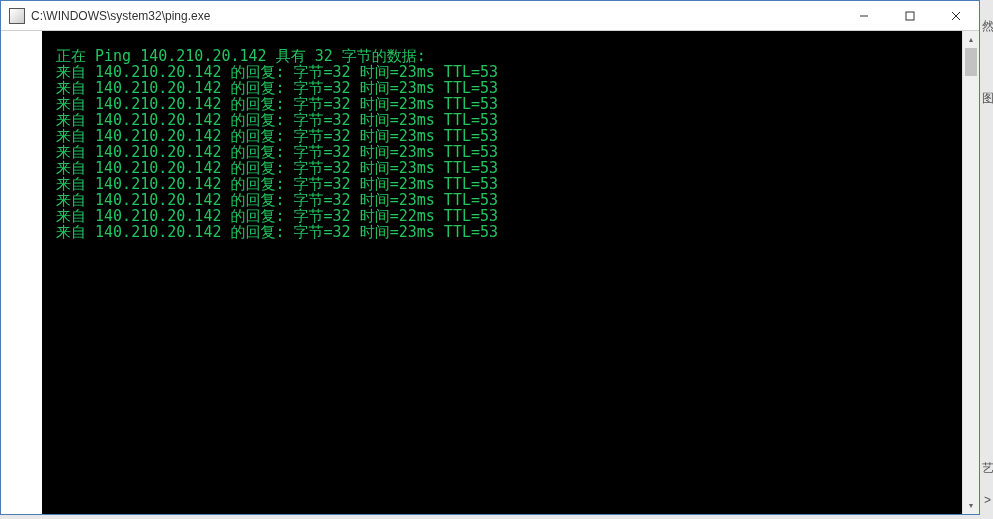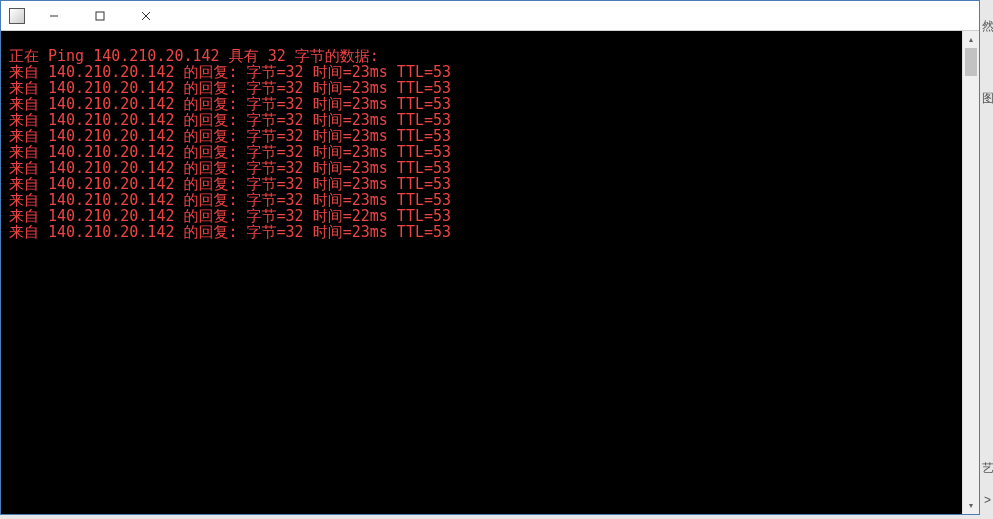--- a/index.html
+++ b/index.html
@@ -58,27 +58,28 @@
     }
     .win-btn svg { display: block; }
     .client {
       flex: 1;
       display: flex;
       min-height: 0;
     }
     .console {
       flex: 1;
       background: #000;
-      color: #ef4444;
+      color: #22c55e;
       font-family: "NSimSun", "SimSun", "Consolas", monospace;
       font-size: 15px;
       line-height: 16px;
-      padding: 1px 8px;
+      padding: 1px 14px;
       white-space: pre;
       overflow: hidden;
+      margin-left: 41px;
     }
     .console .line { display: block; }
     .scrollbar {
       width: 17px;
       background: #f0f0f0;
       position: relative;
       border-left: 1px solid #e0e0e0;
       flex: 0 0 auto;
     }
     .scroll-arrow {
@@ -113,20 +114,21 @@
       font-family: "SimSun","NSimSun",sans-serif;
       text-align: center;
     }
   </style>
 </head>
 <body>
 
 <div class="window">
   <div class="titlebar">
     <div class="app-icon"></div>
+    <div class="title">C:\WINDOWS\system32\ping.exe</div>
     <div class="win-controls">
       <div class="win-btn">
         <svg width="10" height="10">
             <line x1="1" y1="5" x2="9" y2="5" stroke="#333" stroke-width="1"></line>
           </svg>
       </div>
       <div class="win-btn">
         <svg width="10" height="10">
             <rect x="1" y="1" width="8" height="8" fill="none" stroke="#333" stroke-width="1"></rect>
           </svg>

